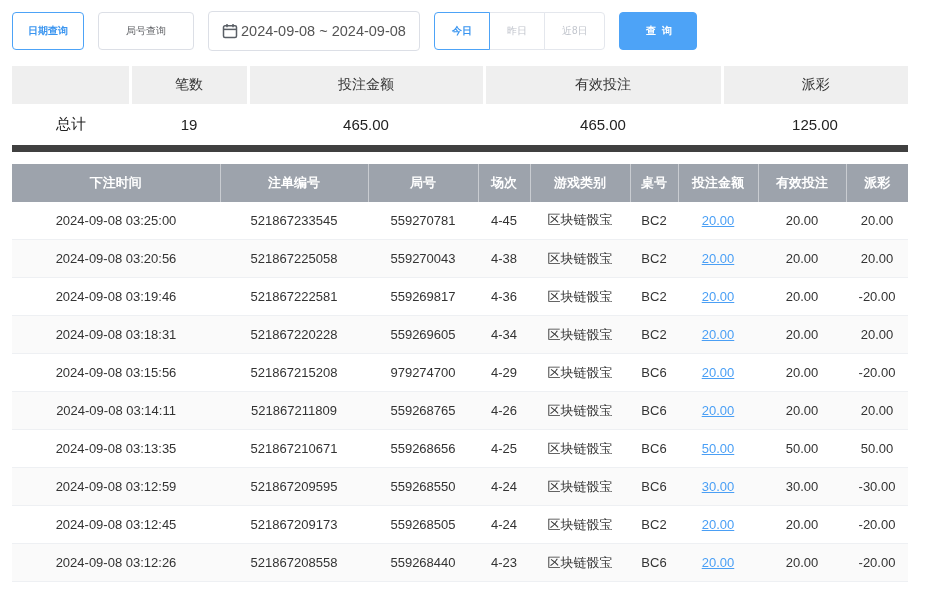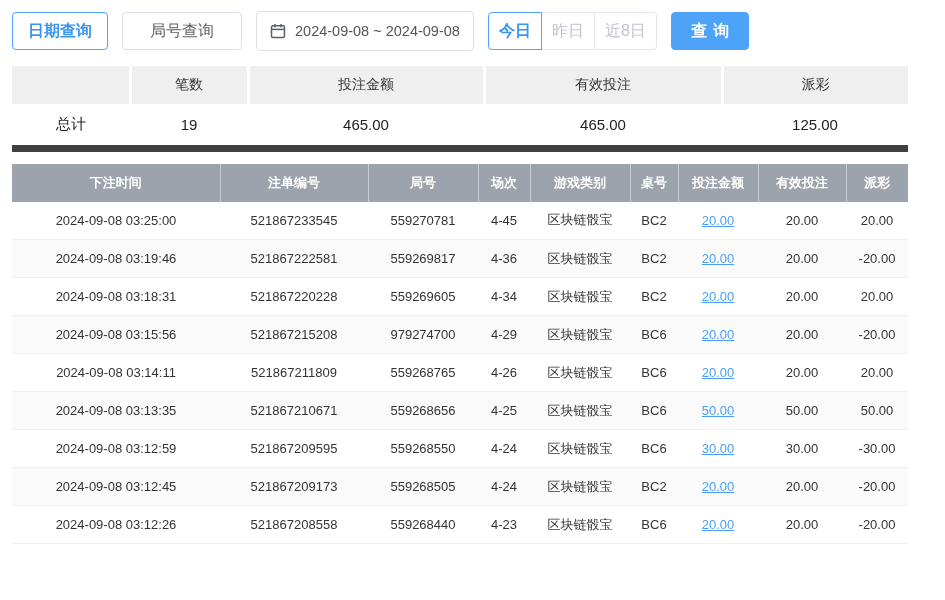--- a/index.html
+++ b/index.html
@@ -2,28 +2,28 @@
 <html><head>
 <meta charset="utf-8">
 <style>
   * { margin:0; padding:0; box-sizing:border-box; }
   html,body { width:945px; height:600px; overflow:hidden; background:#fff;
     font-family:"Liberation Sans","DejaVu Sans",sans-serif; color:#333; }
   .page { padding:10px 12px; }
 
   
   .toolbar { display:flex; align-items:center; gap:14px; height:42px; margin-bottom:14px; }
-  .btn { height:38px; border-radius:4px; background:#fff; font-size:16px; cursor:pointer;
+  .btn { height:38px; border-radius:4px; background:#fff; font-size:10px; cursor:pointer;
          font-family:inherit; display:inline-flex; align-items:center; justify-content:center; }
   .btn-outline-blue { border:1px solid #4da3f7; color:#3a95f0; font-weight:700; padding:0 15px; }
   .btn-outline-gray { border:1px solid #dcdfe6; color:#606266; padding:0 27px; }
-  .date-input { display:flex; align-items:center; gap:9px; border:1px solid #dcdfe6; border-radius:4px;
+  .date-input { display:flex; align-items:center; gap:3px; border:1px solid #dcdfe6; border-radius:4px;
          height:40px; padding:0 13px; color:#555; font-size:14.5px; cursor:pointer; background:#fff; }
   .btn-group { display:flex; }
-  .btn-group .btn { border:1px solid #e4e7ed; color:#c0c4cc; border-radius:0; padding:0 10px; margin-left:-1px; }
+  .btn-group .btn { border:1px solid #e4e7ed; color:#c0c4cc; border-radius:0; padding:0 17px; margin-left:-1px; }
   .btn-group .btn:first-child { border-radius:4px 0 0 4px; margin-left:0; }
   .btn-group .btn:last-child { border-radius:0 4px 4px 0; }
   .btn-group .btn.active { border-color:#4da3f7; color:#3a95f0; font-weight:700; position:relative; z-index:1; }
   .btn-solid { background:#4da3f7; border:1px solid #4da3f7; color:#fff; font-weight:700;
          letter-spacing:6px; padding:0 10px 0 17px; width:78px; }
 
   
   table { border-collapse:collapse; table-layout:fixed; width:896px; }
   .summary { margin-bottom:12px; }
   .summary th { background:#efefef; height:38px; font-size:14px; font-weight:400; color:#333;
@@ -128,20 +128,31 @@
           <td>521867233545</td>
           <td>559270781</td>
           <td>4-45</td>
           <td>区块链骰宝</td>
           <td>BC2</td>
           <td><span class="amount-link">20.00</span></td>
           <td>20.00</td>
           <td>20.00</td>
         </tr>
         <tr>
+          <td>2024-09-08 03:20:56</td>
+          <td>521867225058</td>
+          <td>559270043</td>
+          <td>4-38</td>
+          <td>区块链骰宝</td>
+          <td>BC2</td>
+          <td><span class="amount-link">20.00</span></td>
+          <td>20.00</td>
+          <td>20.00</td>
+        </tr>
+        <tr>
           <td>2024-09-08 03:19:46</td>
           <td>521867222581</td>
           <td>559269817</td>
           <td>4-36</td>
           <td>区块链骰宝</td>
           <td>BC2</td>
           <td><span class="amount-link">20.00</span></td>
           <td>20.00</td>
           <td class="neg">-20.00</td>
         </tr>

